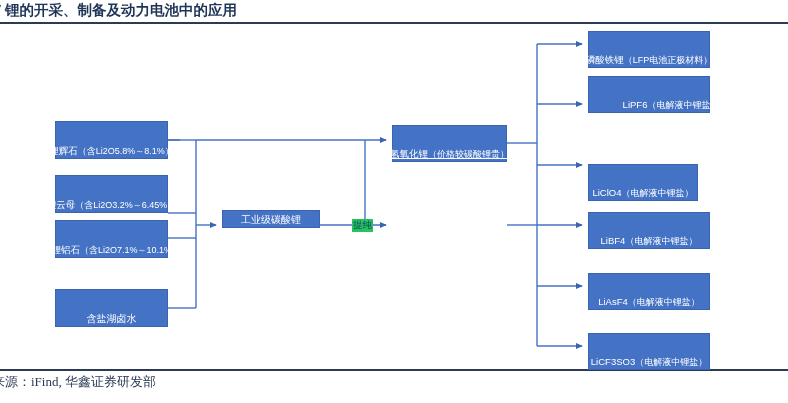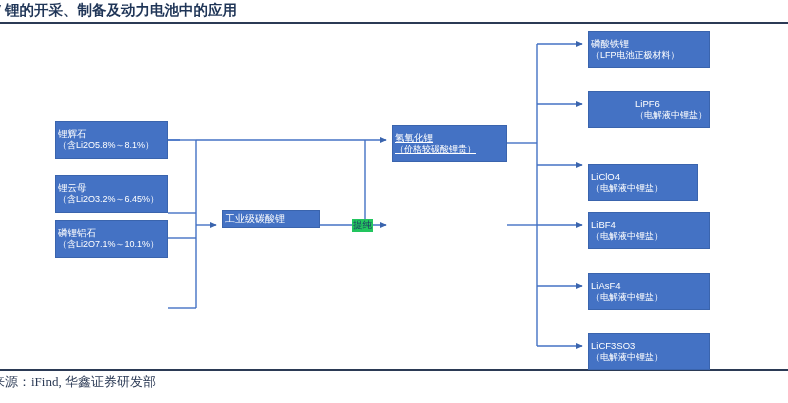--- a/index.html
+++ b/index.html
@@ -74,22 +74,22 @@
   }
 
   
   .node {
     position: absolute;
     box-sizing: border-box;
     background: #4472c4;
     border: 1px solid #3a64ad;
     color: #ffffff;
     display: flex;
-    flex-direction: column;
-    align-items: flex-start;
+    flex-direction: row;
+    align-items: flex-end;
     justify-content: center;
     text-align: center;
     line-height: 1.25;
     font-size: 9.5px;
     padding: 1px 2px;
     z-index: 3;
   }
   .node .l1 {
     display: block;
     white-space: nowrap;
@@ -169,37 +169,40 @@
   <div class="node" style="left:55px; top:151px; width:113px; height:38px;">
     <span class="l1">锂云母</span>
     <span class="l2">（含Li2O3.2%～6.45%）</span>
   </div>
 
   <div class="node" style="left:55px; top:196px; width:113px; height:38px;">
     <span class="l1">磷锂铝石</span>
     <span class="l2">（含Li2O7.1%～10.1%）</span>
   </div>
 
+  <div class="node single" style="left:55px; top:265px; width:113px; height:38px;">
+    <span class="l1">含盐湖卤水</span>
+  </div>
 
   <div class="node single" style="left:222px; top:186px; width:98px; height:18px;">
     <span class="l1">工业级碳酸锂</span>
   </div>
 
   <div class="node" style="left:392px; top:101px; width:115px; height:37px;text-decoration:underline;">
     <span class="l1">氢氧化锂</span>
     <span class="l2">（价格较碳酸锂贵）</span>
   </div>
 
 
   <div class="node" style="left:588px; top:7px; width:122px; height:37px;">
     <span class="l1">磷酸铁锂</span>
     <span class="l2">（LFP电池正极材料）</span>
   </div>
 
-  <div class="node" style="left:588px; top:67px; width:122px; height:37px;padding-left:46px;">
+  <div class="node" style="left:588px; top:52px; width:122px; height:37px;padding-left:46px;">
     <span class="l1">LiPF6</span>
     <span class="l2">（电解液中锂盐）</span>
   </div>
 
   <div class="node" style="left:588px; top:140px; width:110px; height:37px;">
     <span class="l1">LiClO4</span>
     <span class="l2">（电解液中锂盐）</span>
   </div>
 
   <div class="node" style="left:588px; top:188px; width:122px; height:37px;">

